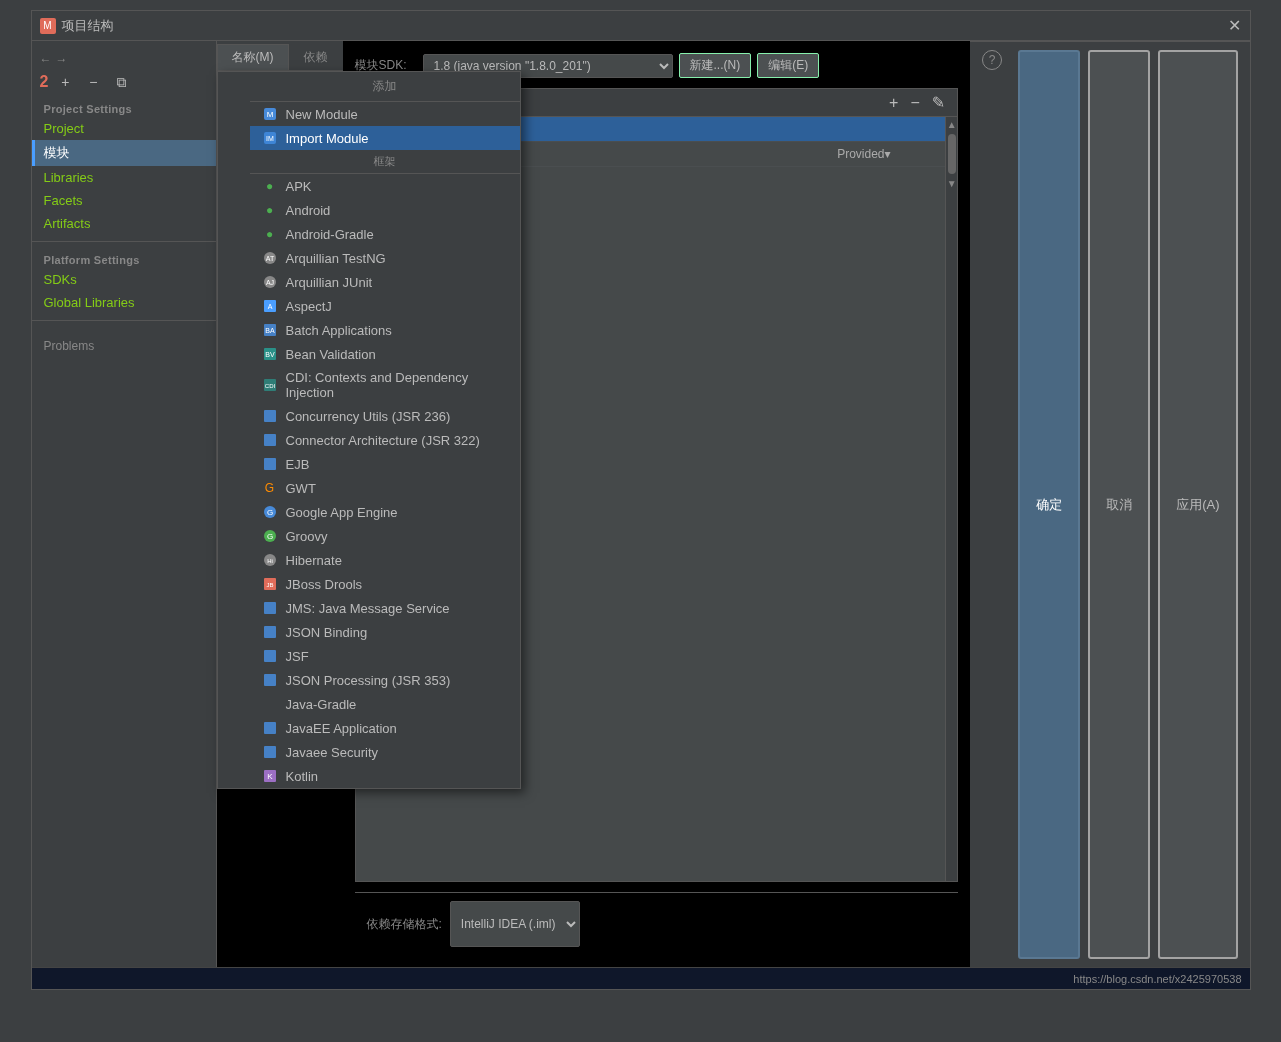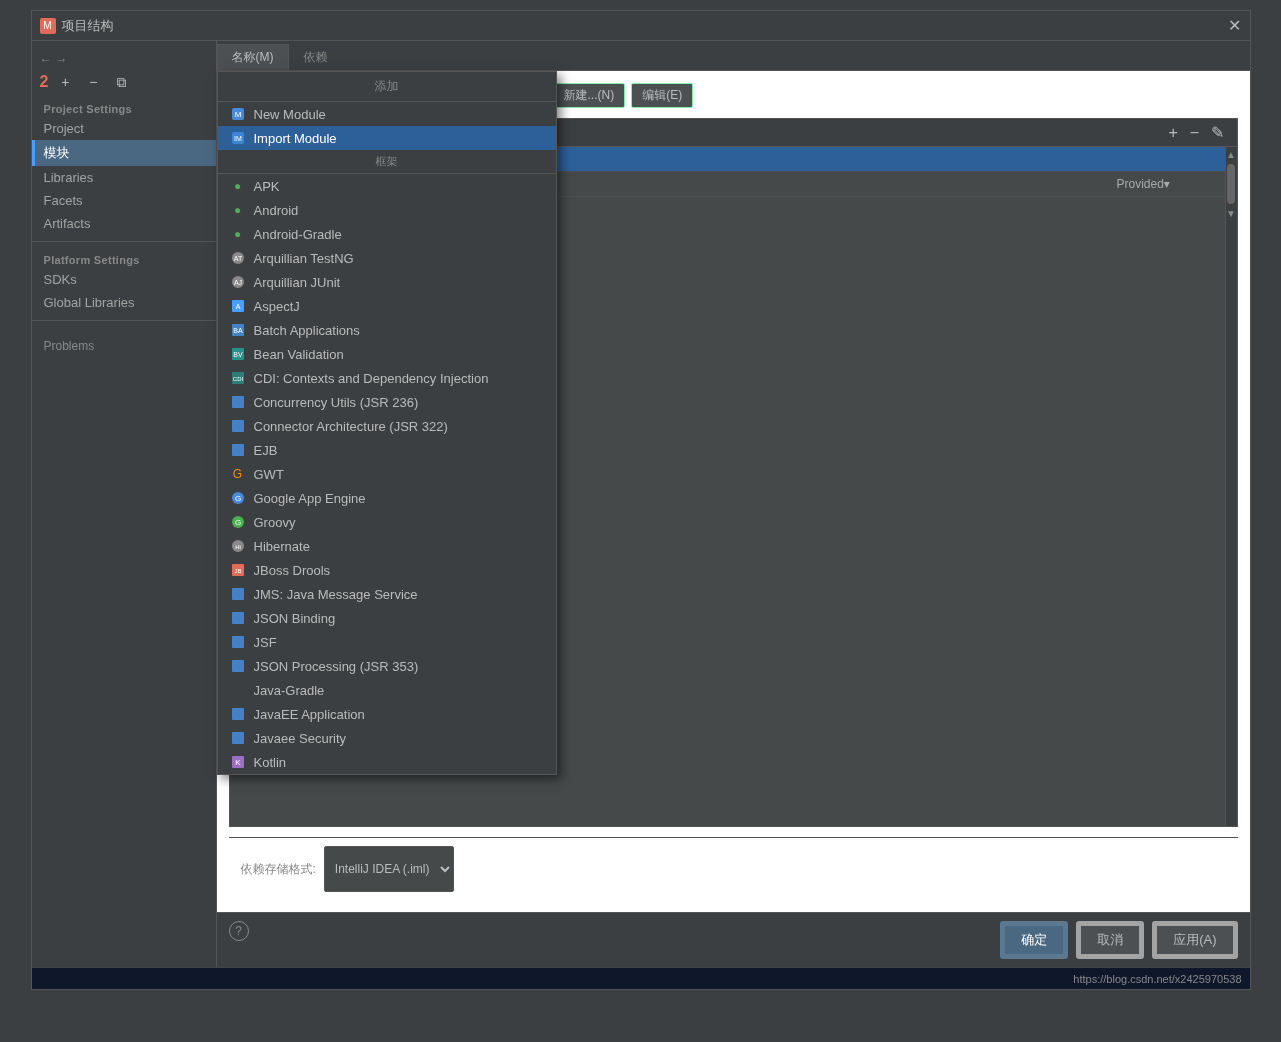--- a/index.html
+++ b/index.html
@@ -126,37 +126,37 @@
       padding: 6px 12px 2px;
       letter-spacing: 0.3px;
     }
 
     .sidebar-item {
       padding: 4px 12px;
       cursor: pointer;
       display: flex;
       align-items: center;
       gap: 6px;
-      color: #a3a3a3;
+      color: #84cc16;
     }
     .sidebar-item.active {
       background: #4a6882;
       color: #ffffff;
     }
     .sidebar-item.active-bar {
       border-left: 3px solid #4a9eff;
       padding-left: 9px;
     }
 
     
     .main-content {
       flex: 1;
-      background: #ffffff;
-      display: flex;
-      flex-direction: column;
+      background: #000000;
+      display: flex;
+      flex-direction: row;
       position: relative;
       justify-content: center;
     }
 
     
     .tab-bar {
       display: flex;
       background: #3c3f41;
       border-bottom: 1px solid #555;
       height: 30px;
@@ -289,21 +289,21 @@
     .dialog-footer {
       display: flex;
       justify-content: flex-end;
       padding: 8px 12px;
       gap: 8px;
       border-top: 1px solid #555;
       background: #3c3f41;
     }
     .footer-btn {
       background: #4c5052;
-      border: 5px solid #a3a3a3;
+      border: 2px solid #a3a3a3;
       color: #bbbbbb;
       padding: 5px 16px;
       font-size: 13px;
       cursor: pointer;
       border-radius: 3px;
     }
     .footer-btn.primary {
       background: #4a6882;
       border-color: #5a7892;
       color: white;
@@ -334,25 +334,26 @@
       font-size: 11px;
       color: #888;
       justify-content: flex-end;
     }
 
     
     .dropdown-overlay {
       position: absolute;
       top: 60px;
       left: 185px;
-      width: 340px;
+      width: 304px;
       background: #3c3f41;
       border: 1px solid #555;
       z-index: 1000;
       box-shadow: 4px 4px 10px rgba(0,0,0,0.5);
+      padding-left: 32px;
     }
     .dropdown-title {
       text-align: center;
       padding: 6px;
       color: #888;
       font-size: 12px;
       border-bottom: 1px solid #555;
     }
     .dropdown-section {
       text-align: center;

